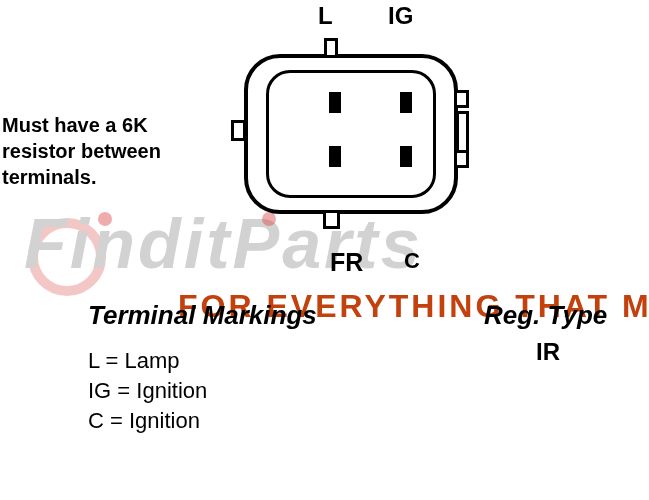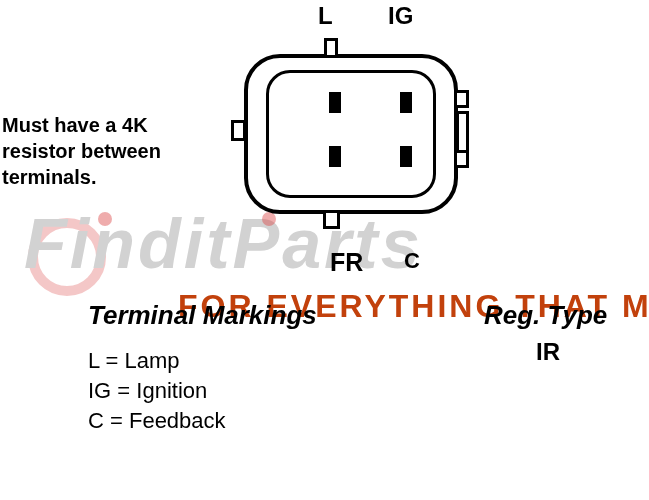--- a/index.html
+++ b/index.html
@@ -139,28 +139,28 @@
   <div class="abs tab right1"></div>
   <div class="abs tab right-bracket"></div>
   <div class="abs tab right2"></div>
 
   <div class="abs pin-label l">L</div>
   <div class="abs pin-label ig">IG</div>
   <div class="abs pin-label fr">FR</div>
   <div class="abs pin-label c">C</div>
 
   <div class="abs note">
-    <div>Must have a 4K</div>
+    <div>Must have a 6K</div>
     <div>resistor between</div>
     <div>terminals.</div>
   </div>
 
   <div class="abs tm-title">Terminal Markings</div>
   <div class="abs tm-list">
     <div>L = Lamp</div>
     <div>IG = Ignition</div>
-    <div>C = Feedback</div>
+    <div>C = Ignition</div>
   </div>
 
   <div class="abs reg-title">Reg. Type</div>
   <div class="abs reg-value">IR</div>
 
 </div>
 
 </body></html>

